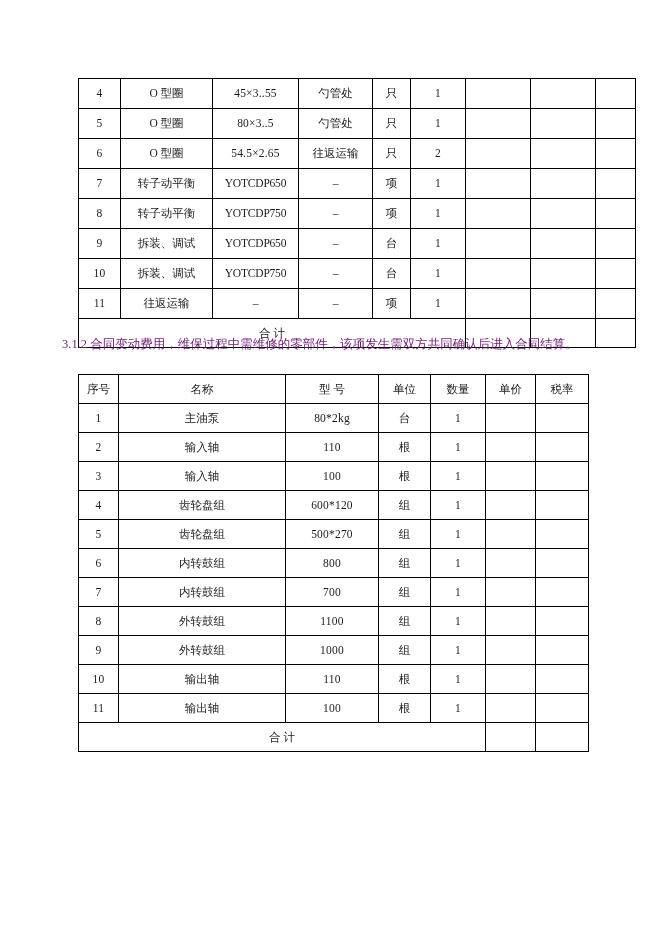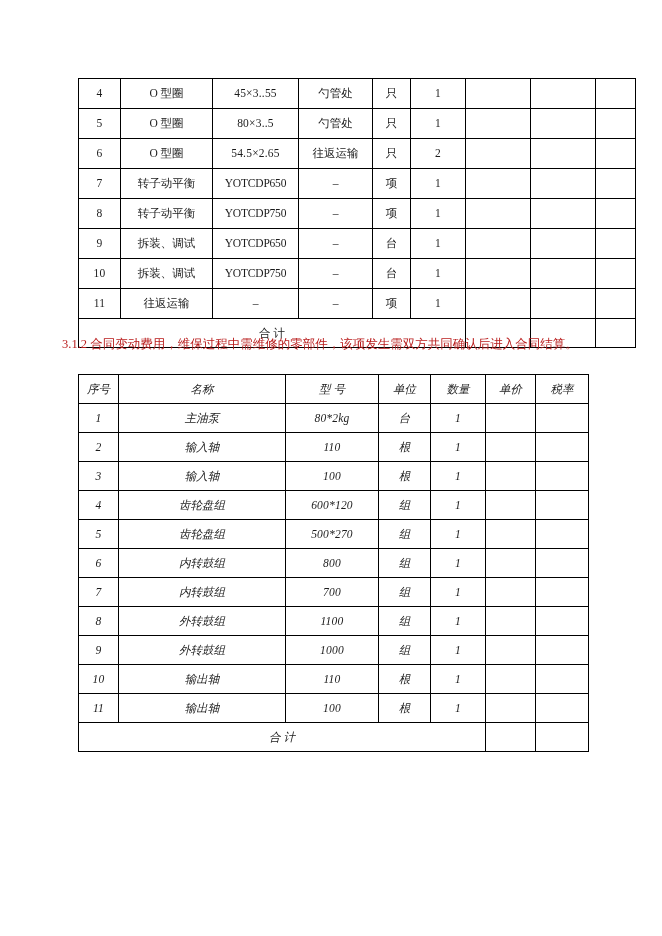--- a/index.html
+++ b/index.html
@@ -27,21 +27,20 @@
     position: absolute;
     left: 78px;
     top: 78px;
     width: 557px;
   }
   .tbl2-wrap {
     position: absolute;
     left: 78px;
     top: 374px;
     width: 510px;
-    font-style: italic;
   }
   table.doc {
     border-collapse: collapse;
     width: 100%;
     table-layout: fixed;
   }
   table.doc td, table.doc th {
     border: 1px solid #000000;
     padding: 0;
     text-align: center;
@@ -67,21 +66,21 @@
   
   .para {
     position: absolute;
     left: 62px;
     top: 334px;
     width: 576px;
     font-size: 12.5px;
     line-height: 1.72;
     text-align: justify;
     text-justify: inter-ideograph;
-    color: #b91c1c;
+    color: #701a75;
   }
 </style>
 </head>
 <body>
 
 <div class="page">
 
   <div class="tbl1-wrap">
     <table class="doc">
       <colgroup>

